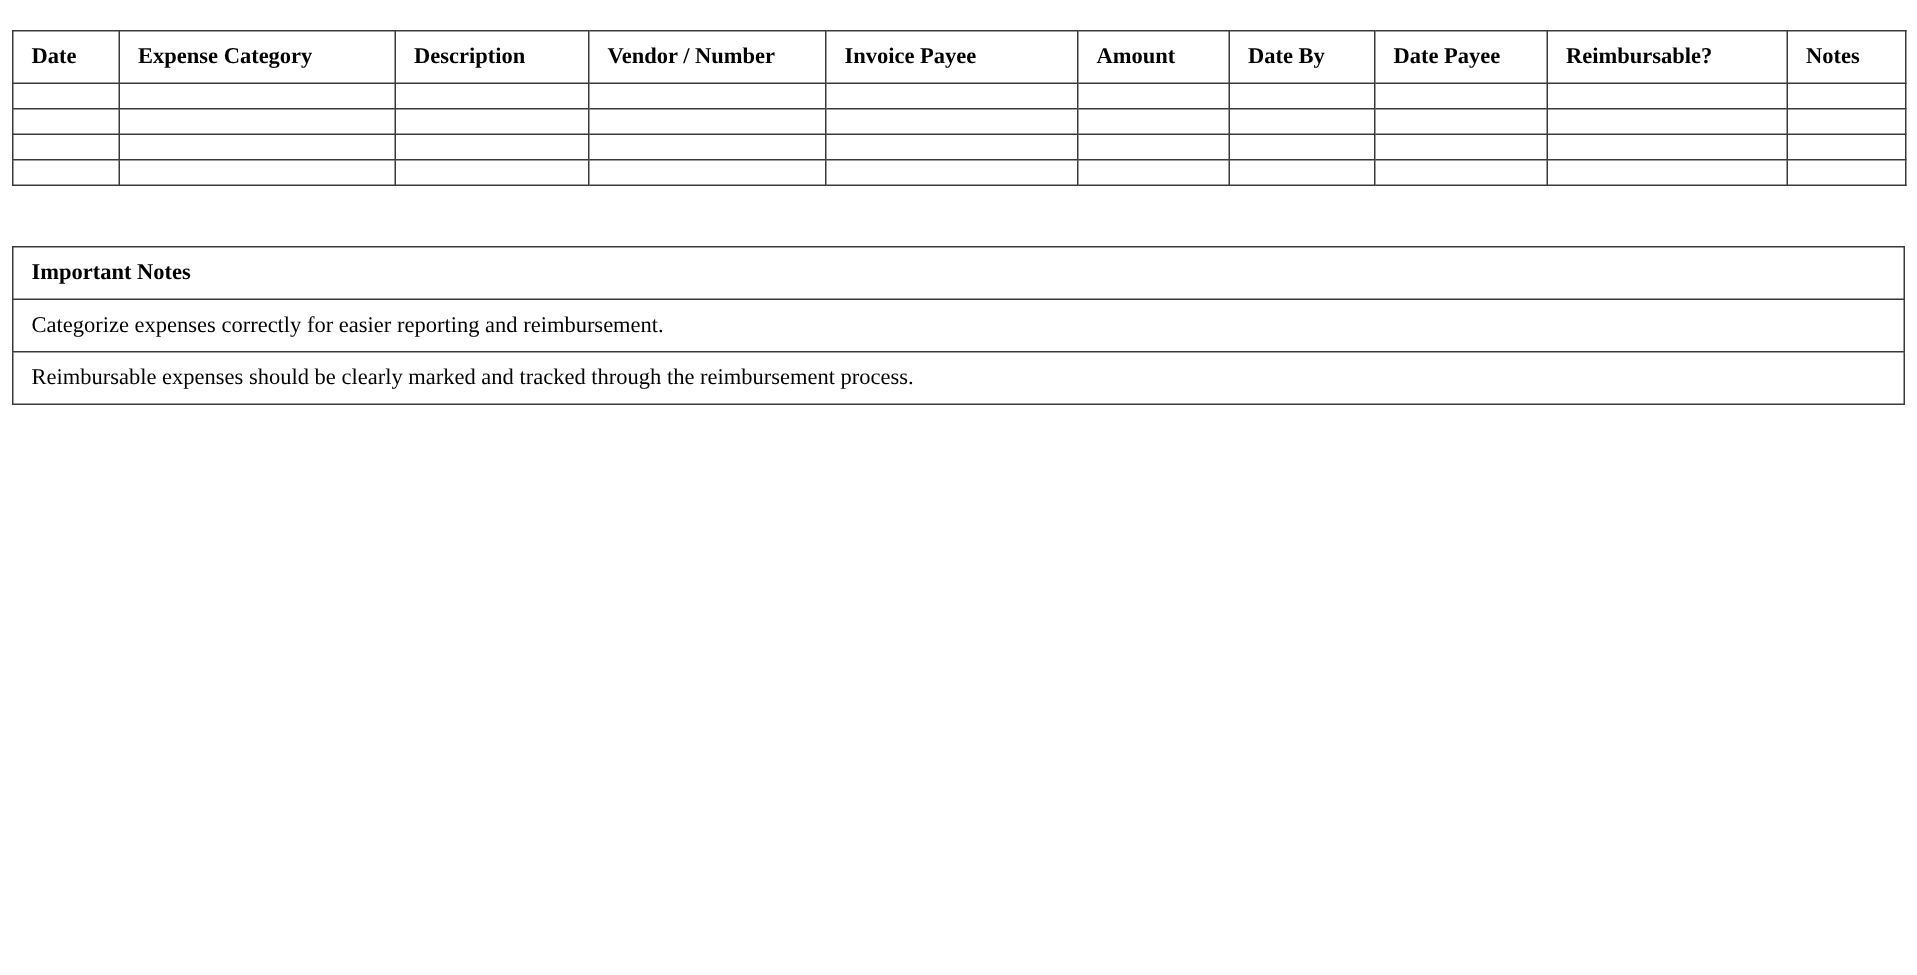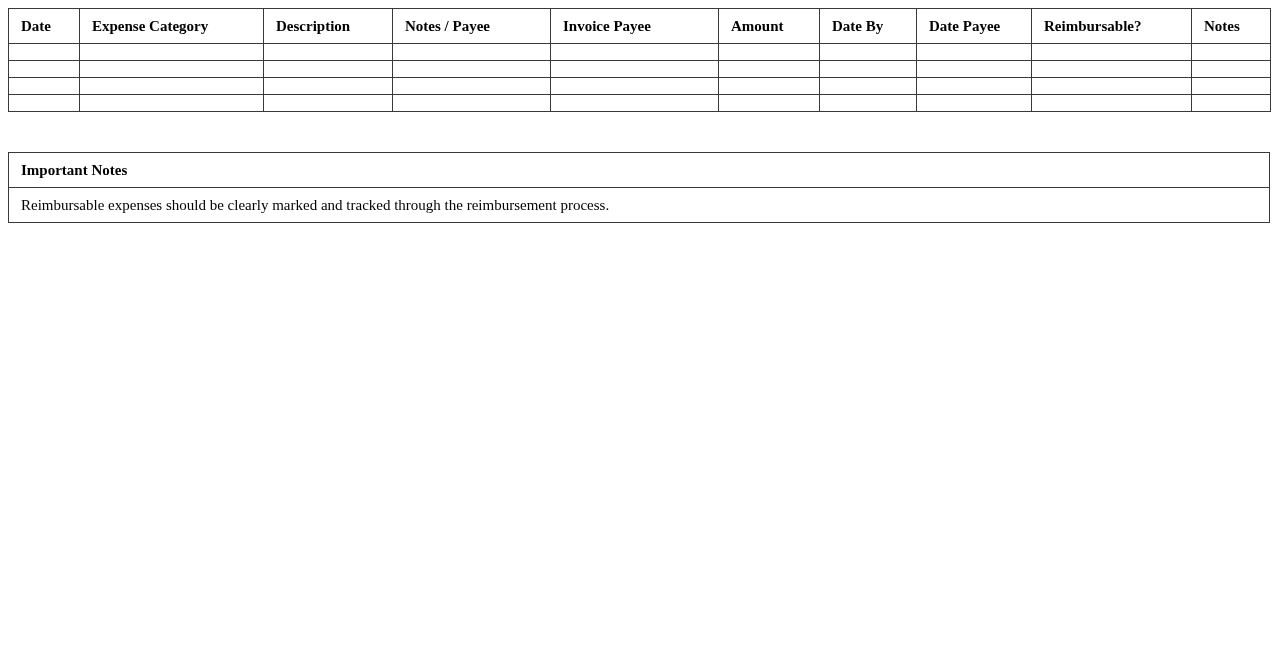--- a/index.html
+++ b/index.html
@@ -11,21 +11,21 @@
       overflow: hidden;
     }
     body {
       font-family: "Liberation Serif", "DejaVu Serif", serif;
       color: #000;
       font-size: 15px;
     }
     .wrap {
       position: absolute;
       left: 8px;
-      top: 8px;
+      top: 20px;
       width: 1262px;
     }
     table {
       border-collapse: collapse;
       width: 1262px;
       table-layout: fixed;
     }
     td, th {
       border: 1px solid #3a3a3a;
       padding: 0 12px;
@@ -69,21 +69,21 @@
       <col style="width:97px">
       <col style="width:115px">
       <col style="width:160px">
       <col style="width:79px">
     </colgroup>
     <thead>
       <tr>
         <th>Date</th>
         <th>Expense Category</th>
         <th>Description</th>
-        <th>Notes / Payee</th>
+        <th>Vendor / Number</th>
         <th>Invoice Payee</th>
         <th>Amount</th>
         <th>Date By</th>
         <th>Date Payee</th>
         <th>Reimbursable?</th>
         <th>Notes</th>
       </tr>
     </thead>
     <tbody>
       <tr>
@@ -138,17 +138,20 @@
   </table>
 
   <table class="notes-table">
     <thead>
       <tr>
         <th>Important Notes</th>
       </tr>
     </thead>
     <tbody>
       <tr>
+        <td>Categorize expenses correctly for easier reporting and reimbursement.</td>
+      </tr>
+      <tr>
         <td>Reimbursable expenses should be clearly marked and tracked through the reimbursement process.</td>
       </tr>
     </tbody>
   </table>
 </div>
 
 </body></html>

